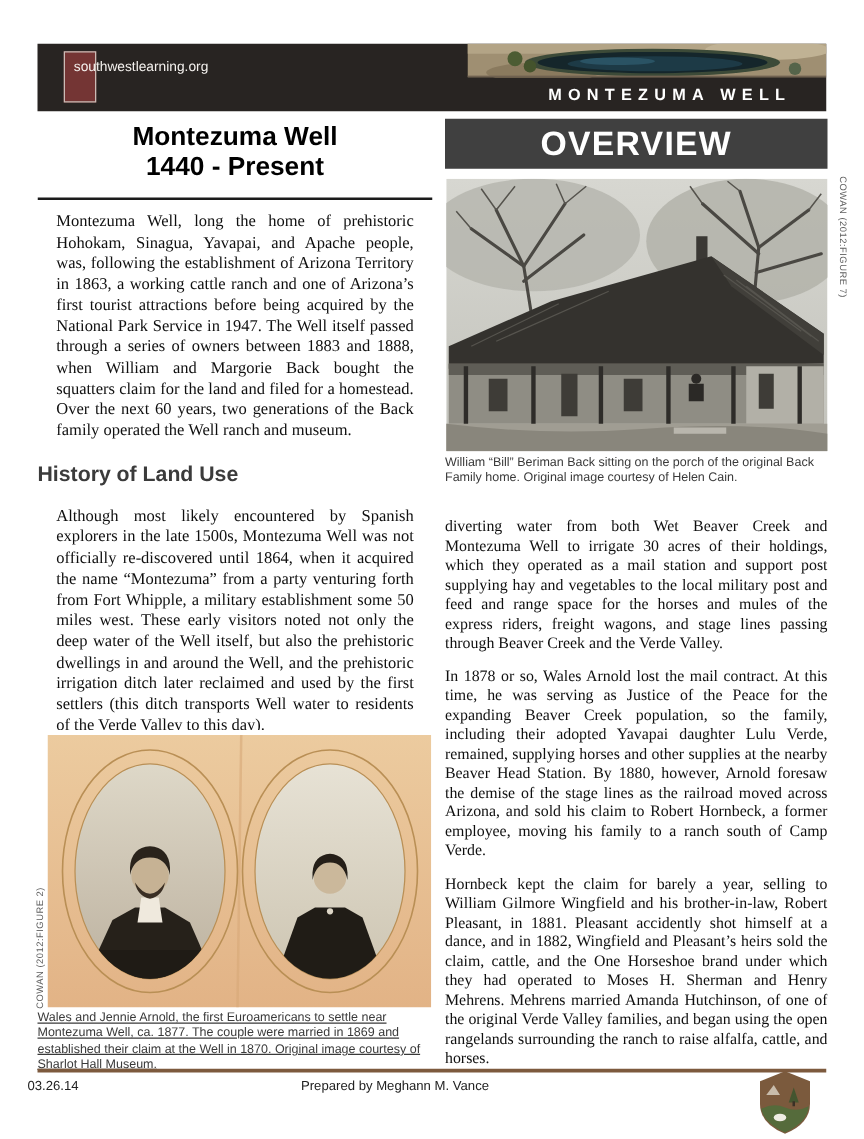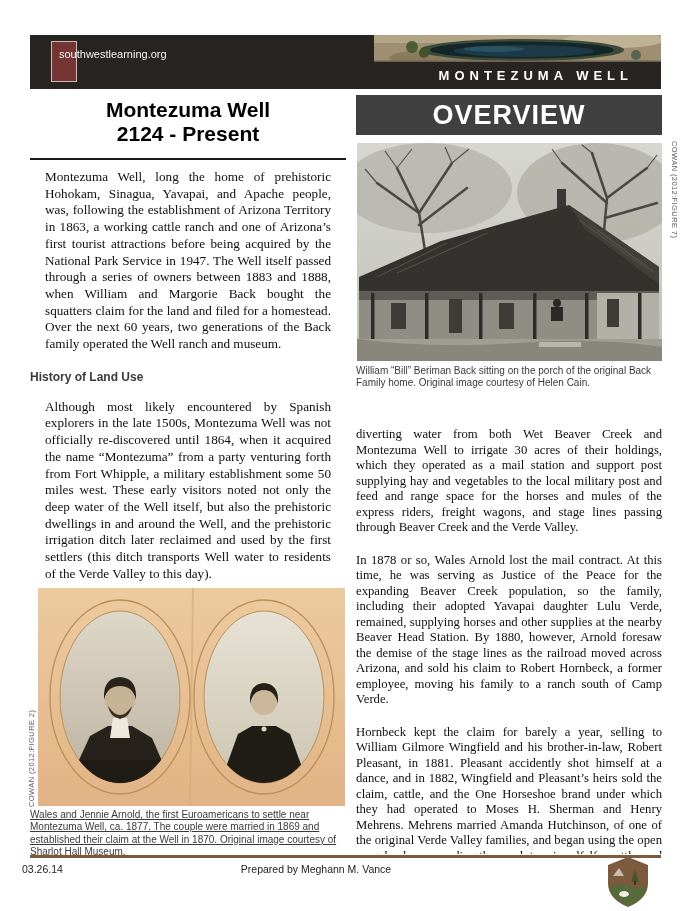--- a/index.html
+++ b/index.html
@@ -37,27 +37,27 @@
   .credit-left  { left:27px;  top:807px; transform:rotate(-90deg); transform-origin:0 0; }
 
   
   .col-left { position:absolute; left:30px; top:98px; width:316px; height:486px; overflow:hidden; }
   .doc-title { text-align:center; font-family:"Liberation Sans", sans-serif; font-weight:bold;
                font-size:21px; line-height:24px; color:#000000; }
   .title-rule { border:none; border-top:2px solid #1b1b1b; margin:12px 0 0 0; }
   .body { text-align:justify; margin:15px; color:#0f0f0f; }
   .col-left .body { font-size:13.2px; line-height:16.7px; }
   .intro { margin-top:9px; }
-  .section-heading { font-family:"Liberation Sans", sans-serif; font-size:12px; font-weight:bold;
+  .section-heading { font-family:"Liberation Sans", sans-serif; font-size:17px; font-weight:bold;
                      color:#3b3b3b; margin:17px 0 6px 0; }
   .settlers { margin-top:13px; }
 
   
   .col-right-text { position:absolute; left:356px; top:410px; width:306px; height:444px; overflow:hidden; }
-  .col-right-text .body { font-size:12.7px; line-height:15.5px; margin:17px 0 11px 0; }
+  .col-right-text .body { font-size:12.7px; line-height:15.5px; margin:4px 0 11px 0; }
 
   
   .footer-rule { position:absolute; left:30px; top:855px; width:631px; height:3px; background:#7d5a3e; }
   .footer-date { position:absolute; left:22px; top:863px; font-family:"Liberation Sans", sans-serif;
                  font-size:10.5px; color:#222222;text-align:center; }
   .footer-center { position:absolute; left:0; top:863px; width:632px; text-align:center;
                    font-family:"Liberation Sans", sans-serif; font-size:10.5px; color:#222222; }
   .nps-logo { position:absolute; left:605px; top:856px; width:46px; height:52px; }
 </style>
 </head>
@@ -140,21 +140,21 @@
     <rect x="0" y="196" width="305" height="22" fill="#a09d93"></rect>
     <path d="M0,196 Q80,206 160,200 T305,204 L305,218 L0,218 Z" fill="#89867c"></path>
     <rect x="182" y="199" width="42" height="5" fill="#b9b6ad"></rect>
   </svg>
   <div class="credit credit-right">COWAN (2012:FIGURE 7)</div>
   <div class="caption caption-back">William “Bill” Beriman Back sitting on the porch of the original Back Family home. Original image courtesy of Helen Cain.</div>
 
   <div class="col-left">
     <div class="doc-title">
       <div>Montezuma Well</div>
-      <div>2124 - Present</div>
+      <div>1440 - Present</div>
     </div>
     <hr class="title-rule">
     <p class="body intro">Montezuma Well, long the home of prehistoric Hohokam, Sinagua, Yavapai, and Apache people, was, following the establishment of Arizona Territory in 1863, a working cattle ranch and one of Arizona’s first tourist attractions before being acquired by the National Park Service in 1947.  The Well itself passed through a series of owners between 1883 and 1888, when William and Margorie Back bought the squatters claim for the land and filed for a homestead.  Over the next 60 years, two generations of the Back family operated the Well ranch and museum.</p>
     <h2 class="section-heading">History of Land Use</h2>
     <p class="body">Although most likely encountered by Spanish explorers in the late 1500s, Montezuma Well was not officially re-discovered until 1864, when it acquired the name “Montezuma” from a party venturing forth from Fort Whipple, a military establishment some 50 miles west.  These early visitors noted not only the deep water of the Well itself, but also the prehistoric dwellings in and around the Well, and the prehistoric irrigation ditch later reclaimed and used by the first settlers (this ditch transports Well water to residents of the Verde Valley to this day).</p>
     <p class="body settlers">The first Euroamerican settlers, Wales Arnold and his wife Jennie (Sarah Jennie Wells) arrived at the Well in 1870.  The Arnolds cleared the old prehistoric irrigation ditch and fields,</p>
   </div>
 
   <svg class="photo-arnold" viewBox="0 0 307 218" preserveAspectRatio="none">
     <defs>

